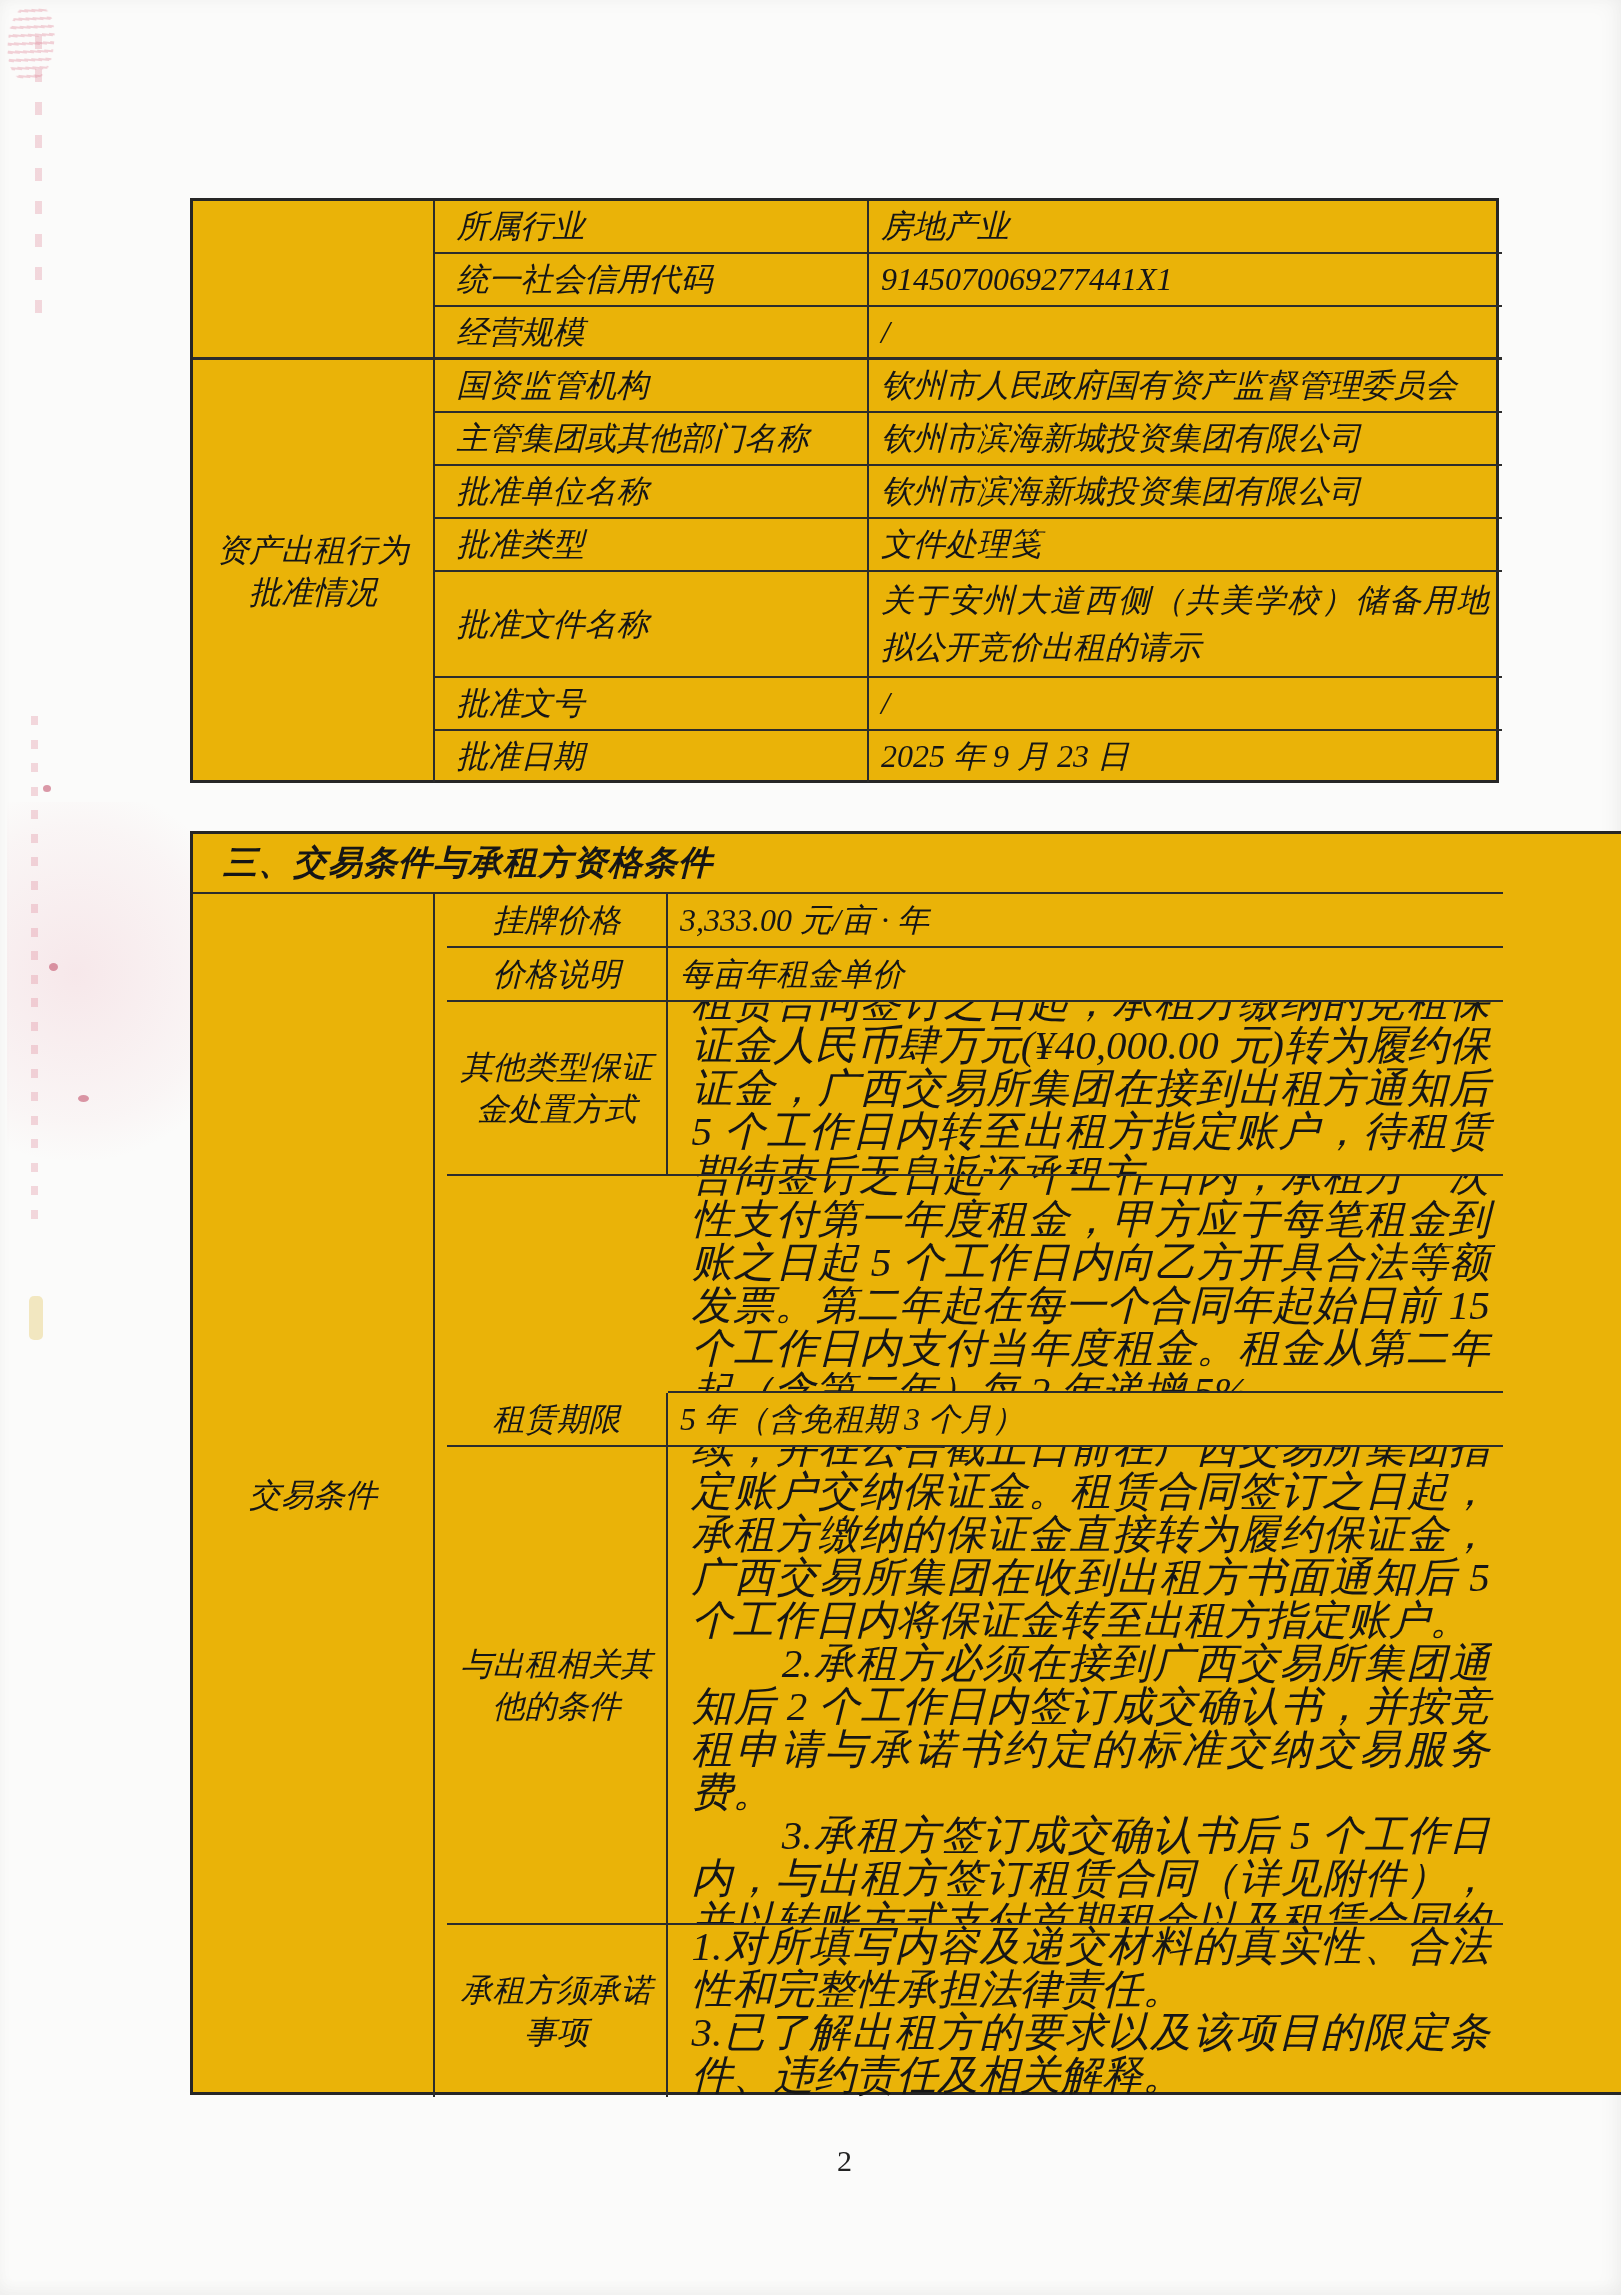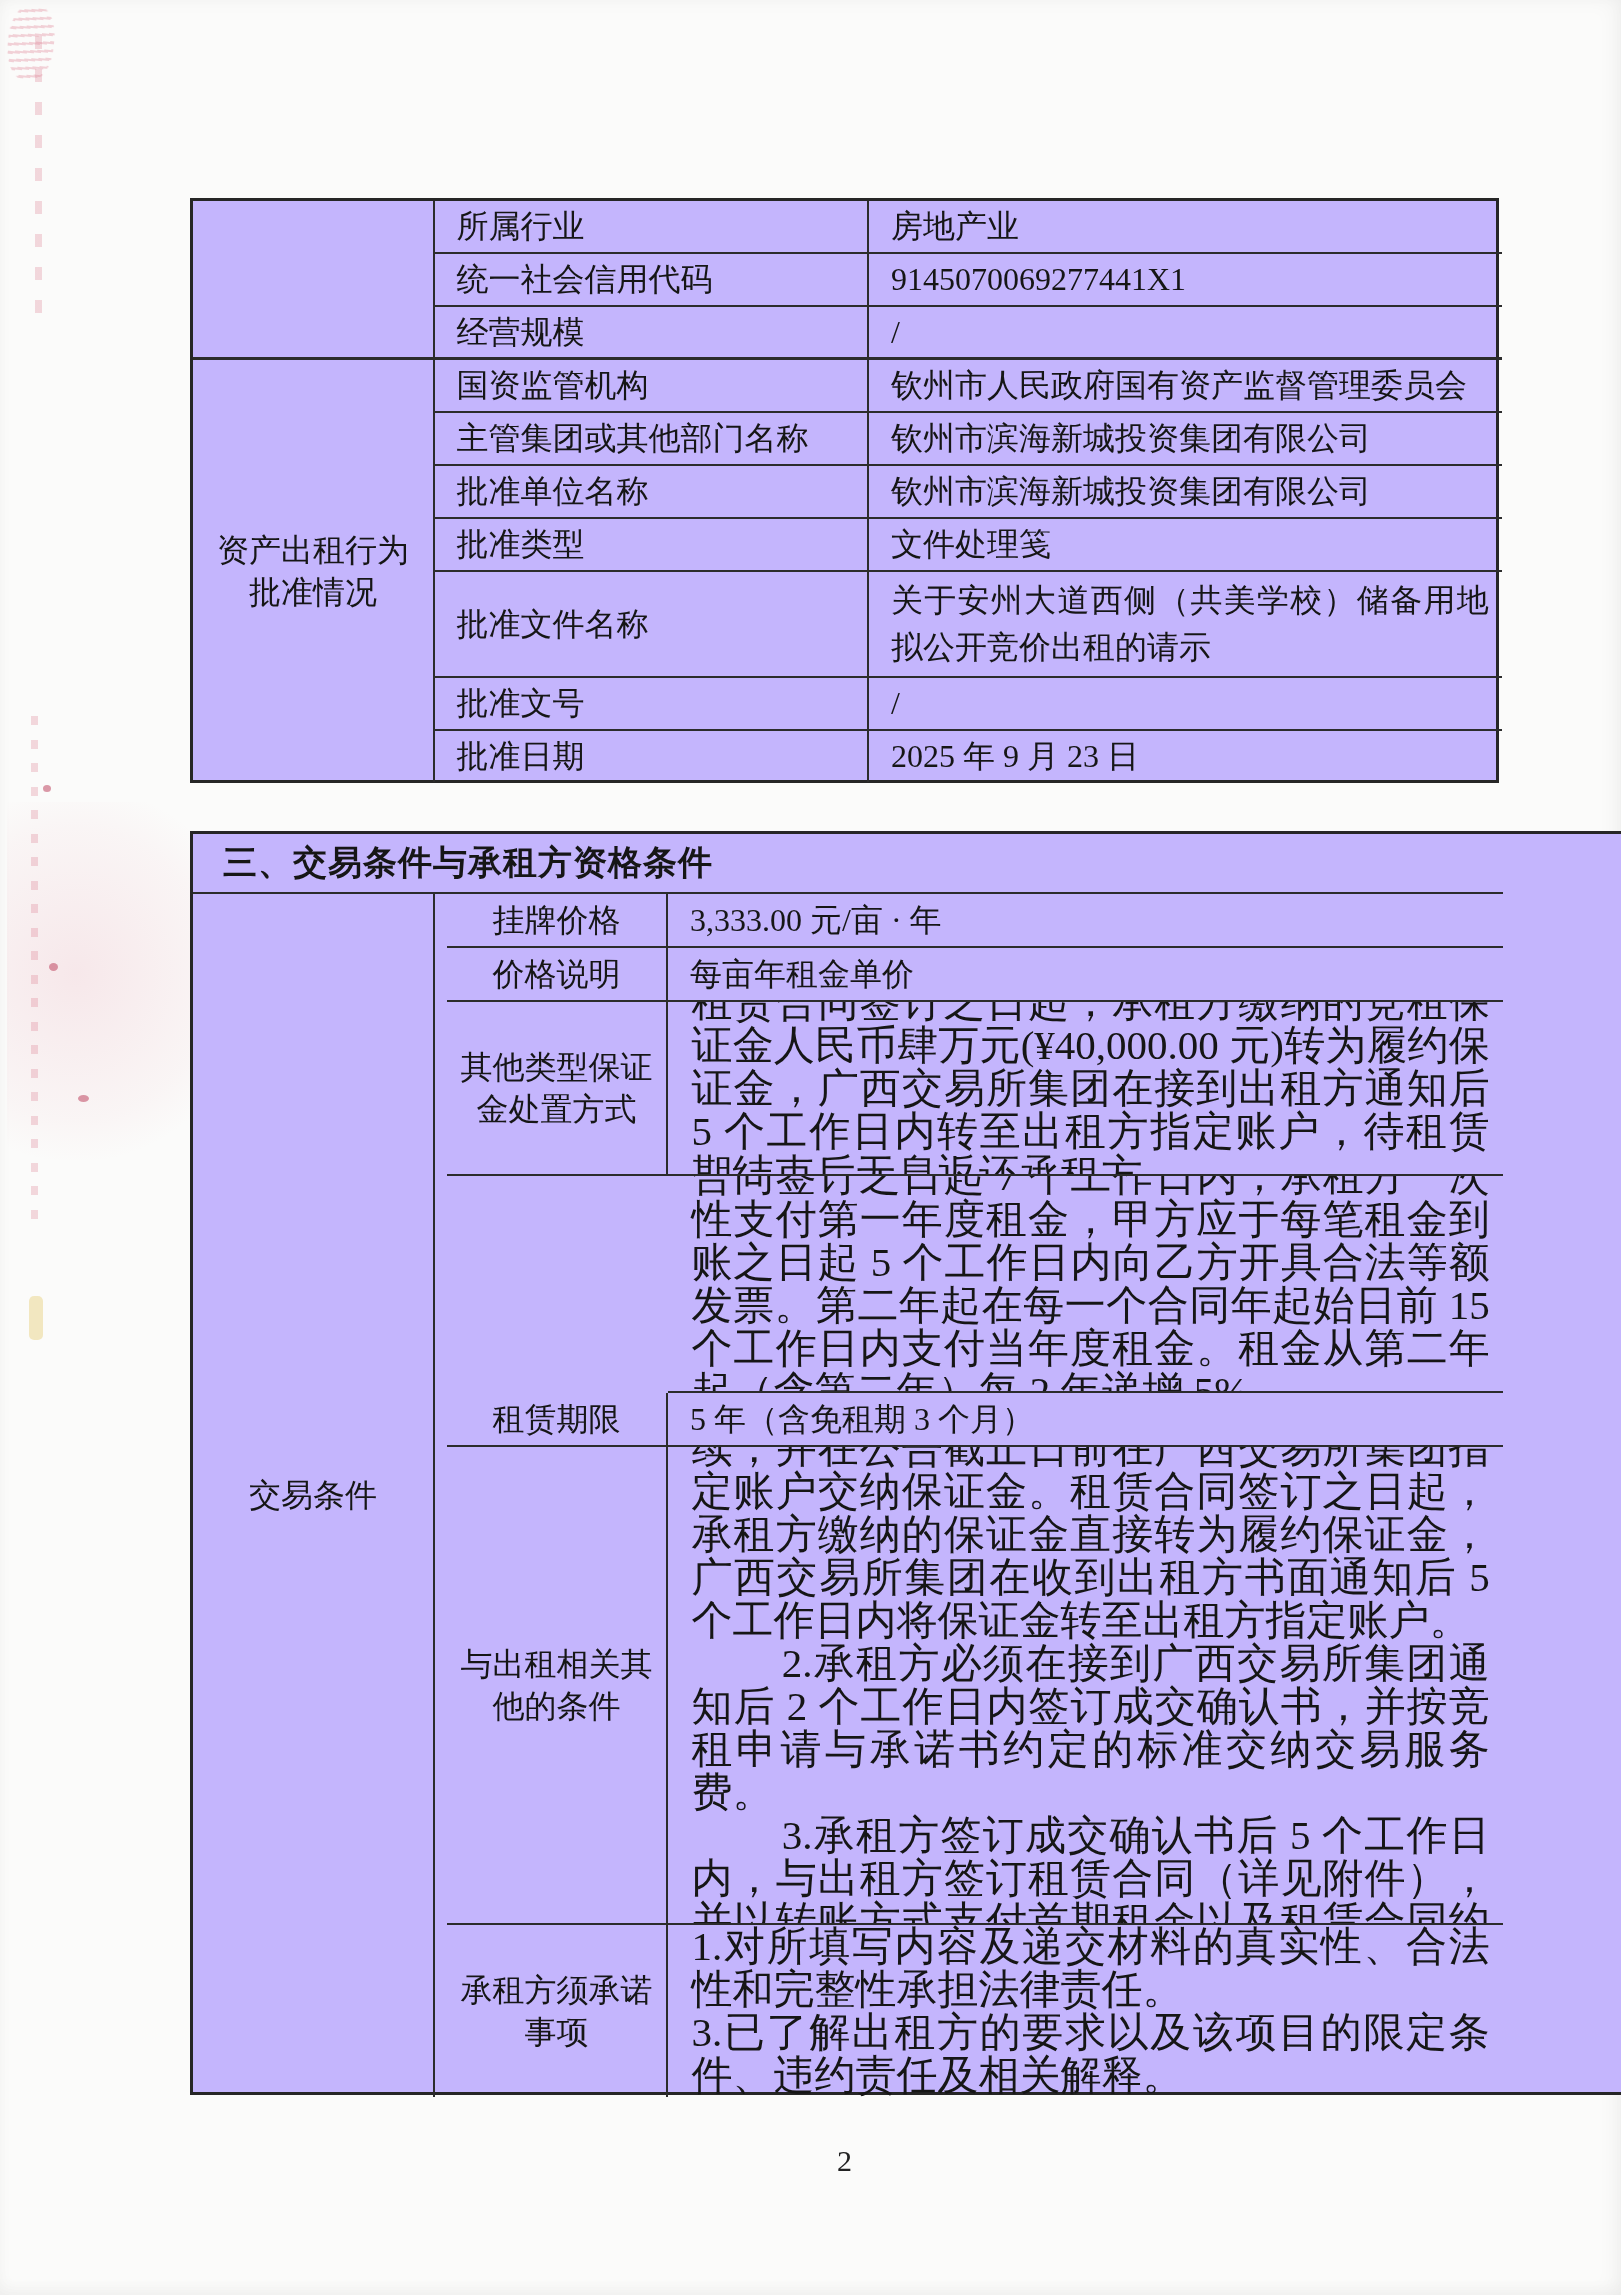--- a/index.html
+++ b/index.html
@@ -13,21 +13,22 @@
     overflow:hidden;
     box-shadow: inset -7.2px 0 20.4px rgba(0,0,0,0.04), inset 0 -5.1px 15.3px rgba(0,0,0,0.03);
   }
 
   
   .doc-table {
     position:absolute;
     display:grid;
     border:3.6px solid #262626;
     box-sizing:border-box;
-    background:#c4b5fd;
+    background:#eab308;
+    font-style:italic;
   }
   .t1 {
     left:190px; top:198px;
     width:1309px; height:585px;
     grid-template-columns:242px 434px 633px;
     grid-template-rows:53px 53px 53px 53px 53px 53px 53px 106px 53px 51px;
   }
   .t2 {
     left:190px; top:831px;
     width:1523px; height:1264px;
@@ -47,21 +48,21 @@
   .last-row { border-bottom:none; }
   .bb-thick { border-bottom-width:3.6px; }
   .b2 .cell { border-bottom-width:2.6px; }
 
   .group-cell {
     justify-content:center; text-align:center;
     padding:0 9.2px;
   }
   .field-cell  { padding-left:21.5px; padding-right:7.2px; }
   .field-cell.centered { justify-content:center; text-align:center; padding:0 10.2px;margin-left:12px; }
-  .value-cell  { padding-left:22px; padding-right:13.3px; white-space:nowrap; }
+  .value-cell  { padding-left:12px; padding-right:13.3px; white-space:nowrap; }
   .value-cell.wrap {
     white-space:normal;
     text-align:justify;
     line-height:47px;
   }
   .para-cell {
     flex-direction:column; align-items:stretch; justify-content:center;
     padding-left:23.5px; padding-right:13.3px;
     white-space:normal;
   }

